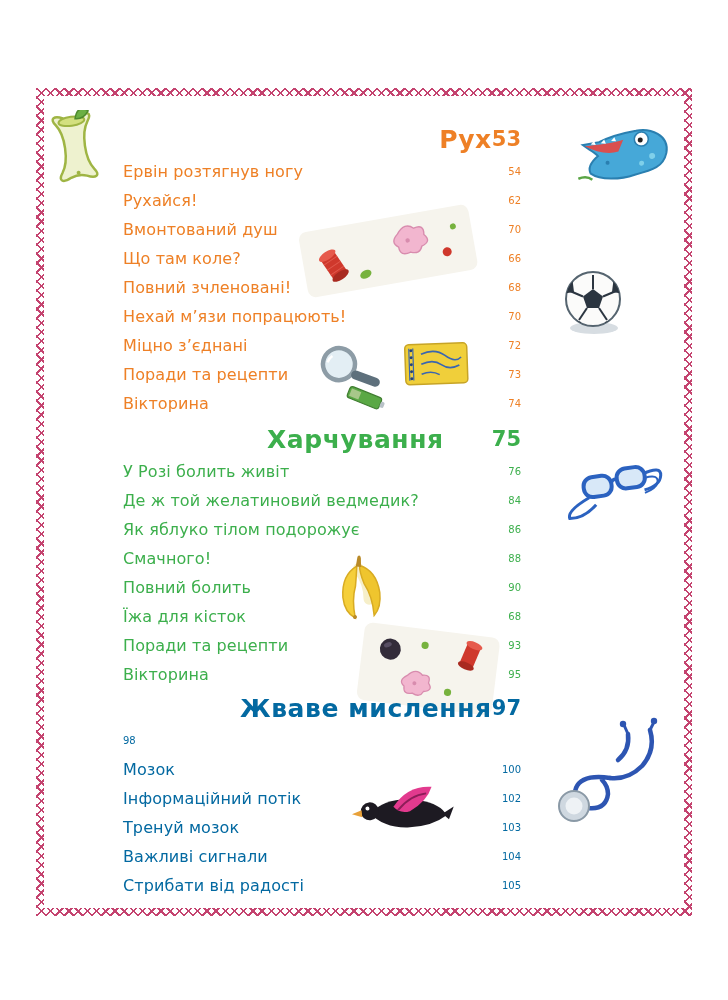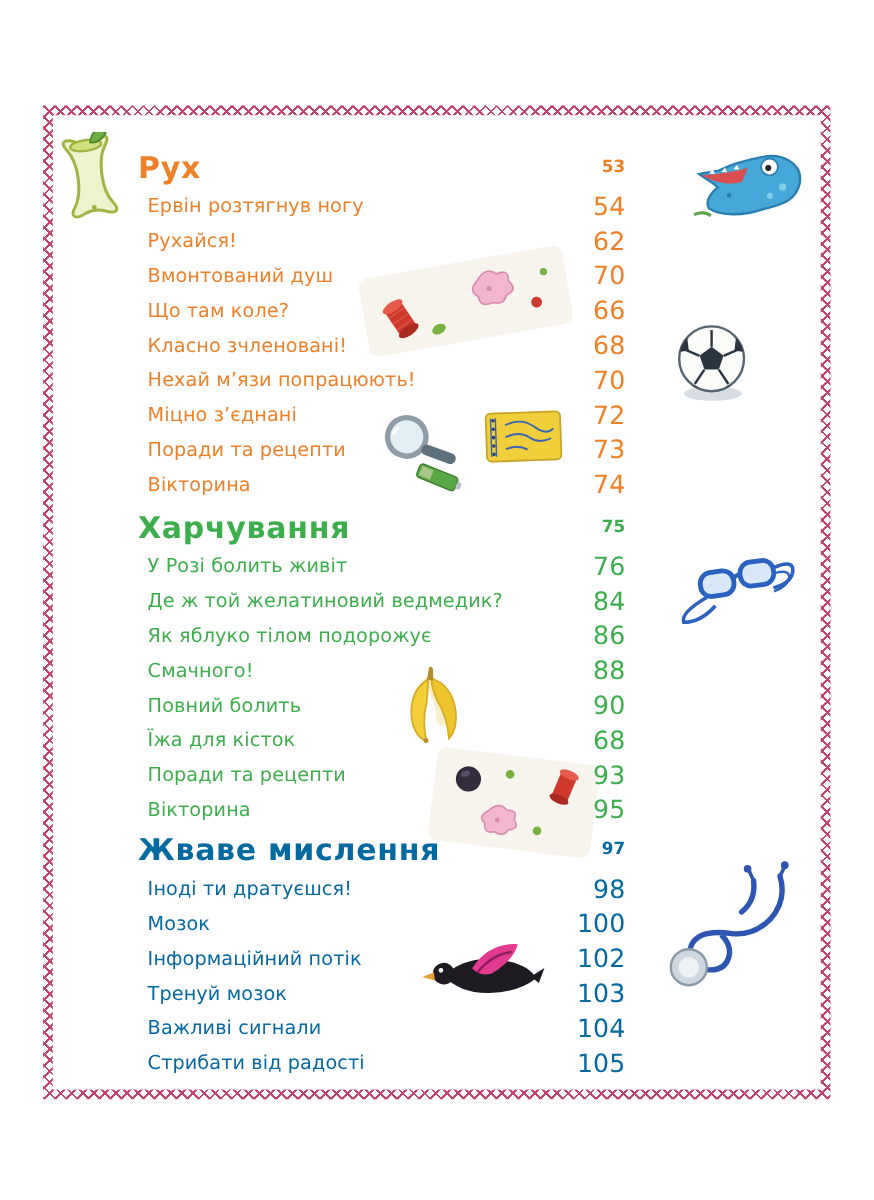--- a/index.html
+++ b/index.html
@@ -19,32 +19,32 @@
       repeating-linear-gradient(135deg, #c4436f 0 1.7px, transparent 1.7px 6.5px);
     z-index: 0;
   }
   .frame-inner { position: absolute; inset: 8px; background: #fff; }
 
   .illus { position: absolute; z-index: 1; }
 
   .content { position: absolute; left: 115px; top: 121px; width: 406px; z-index: 2; }
 
   .section-header {
-    display: flex; justify-content: space-between; align-items: center;
+    display: flex; justify-content: flex-end; align-items: center;
     height: 36px; font-weight: bold;
   }
   .section-title { font-size: 25px; letter-spacing: 0.6px; }
-  .section-page  { font-size: 14px; }
+  .section-page  { font-size: 21px; }
 
   .row {
     display: flex; justify-content: space-between; align-items: center;
     height: 29px; font-size: 16px; padding-left: 8px;
   }
   .row .lbl { letter-spacing: 0.1px; }
-  .row .num { font-size: 21px; }
+  .row .num { font-size: 10px; }
 
   .sec1 { color: #ee8026; }
   .sec2 { color: #3caf4c; gap: 48px; }
   .sec3 { color: #0369a1; }
   .gap2 { margin-top: 3px; }
   .gap3 { margin-top: 1px; }
 </style>
 </head>
 <body>
 
@@ -226,21 +226,21 @@
         </div>
       <div class="row sec1">
           <span class="lbl">Вмонтований душ</span>
           <span class="num">70</span>
         </div>
       <div class="row sec1">
           <span class="lbl">Що там коле?</span>
           <span class="num">66</span>
         </div>
       <div class="row sec1">
-          <span class="lbl">Класно зчленовані!</span>
+          <span class="lbl">Повний зчленовані!</span>
           <span class="num">68</span>
         </div>
       <div class="row sec1">
           <span class="lbl">Нехай м’язи попрацюють!</span>
           <span class="num">70</span>
         </div>
       <div class="row sec1">
           <span class="lbl">Міцно з’єднані</span>
           <span class="num">72</span>
         </div>
@@ -292,21 +292,20 @@
           <span class="num">95</span>
         </div>
     </div>
 
     <div class="section">
       <div class="section-header sec3 gap3">
         <span class="section-title">Жваве мислення</span>
         <span class="section-page">97</span>
       </div>
       <div class="row sec3">
-          <span class="lbl">Іноді ти дратуєшся!</span>
           <span class="num">98</span>
         </div>
       <div class="row sec3">
           <span class="lbl">Мозок</span>
           <span class="num">100</span>
         </div>
       <div class="row sec3">
           <span class="lbl">Інформаційний потік</span>
           <span class="num">102</span>
         </div>

